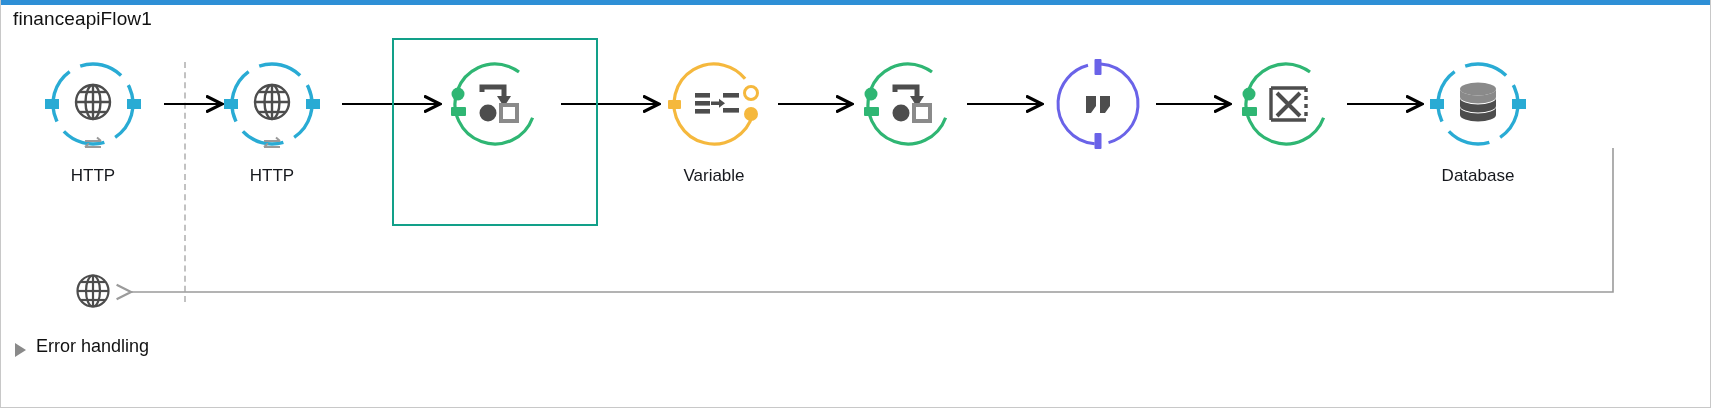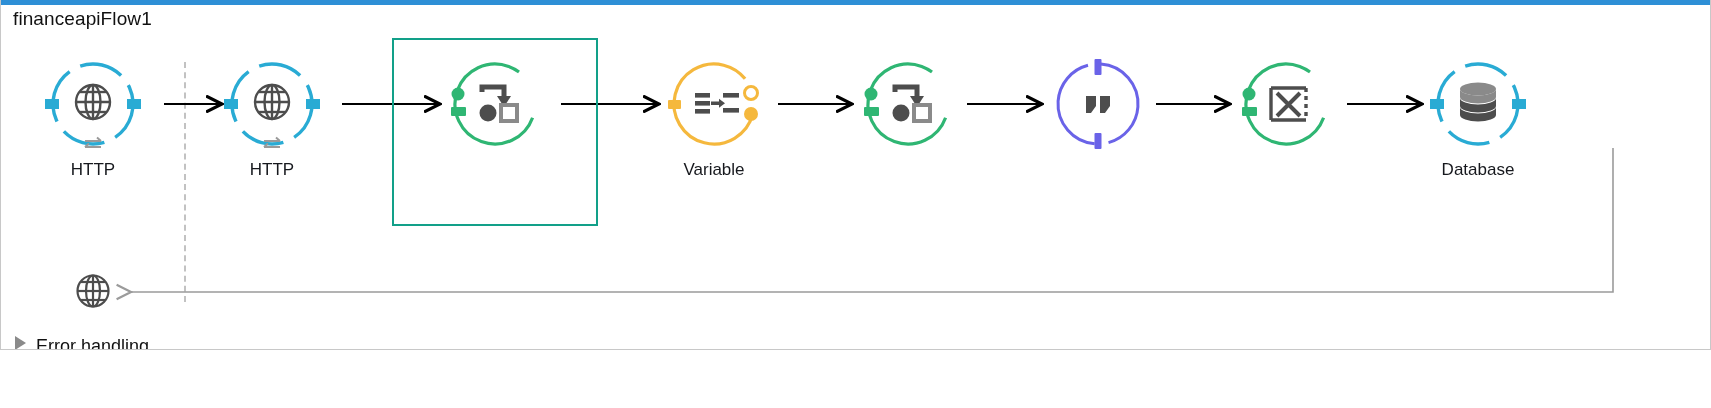--- a/index.html
+++ b/index.html
@@ -6,21 +6,21 @@
     margin: 0;
     padding: 0;
     background: #ffffff;
   }
   body {
     font-family: "Liberation Sans", sans-serif;
   }
   #canvas {
     position: relative;
     width: 1711px;
-    height: 350px;
+    height: 408px;
     background: #ffffff;
     overflow: hidden;
     box-sizing: border-box;
     border-left: 1px solid #c8c8c8;
     border-right: 1px solid #c8c8c8;
     border-bottom: 1px solid #c8c8c8;
   }
   #top-accent {
     position: absolute;
     left: 0; top: 0;
@@ -57,21 +57,21 @@
     width: 150px;
     height: 96px;
   }
   .node-ring {
     position: absolute;
     left: 50%;
     top: 0;
     transform: translateX(-50%);
   }
   .node-label {
-    margin-top: 6px;
+    margin-top: 12px;
     font-size: 17px;
     line-height: 24px;
     color: #16181d;
     white-space: pre-line;
   }
   
   #selection-box {
     position: absolute;
     left: 391px;
     top: 38px;
@@ -88,21 +88,21 @@
     top: 271px;
     width: 40px;
     height: 40px;
   }
   
   #error-handling-row {
     position: absolute;
     left: 14px;
     top: 336px;
     display: flex;
-    align-items: flex-start;
+    align-items: flex-end;
     gap: 10px;
     cursor: default;
   }
   #error-handling-caret {
     width: 0;
     height: 0;
     border-top: 7px solid transparent;
     border-bottom: 7px solid transparent;
     border-left: 11px solid #8a8a8a;
   }

